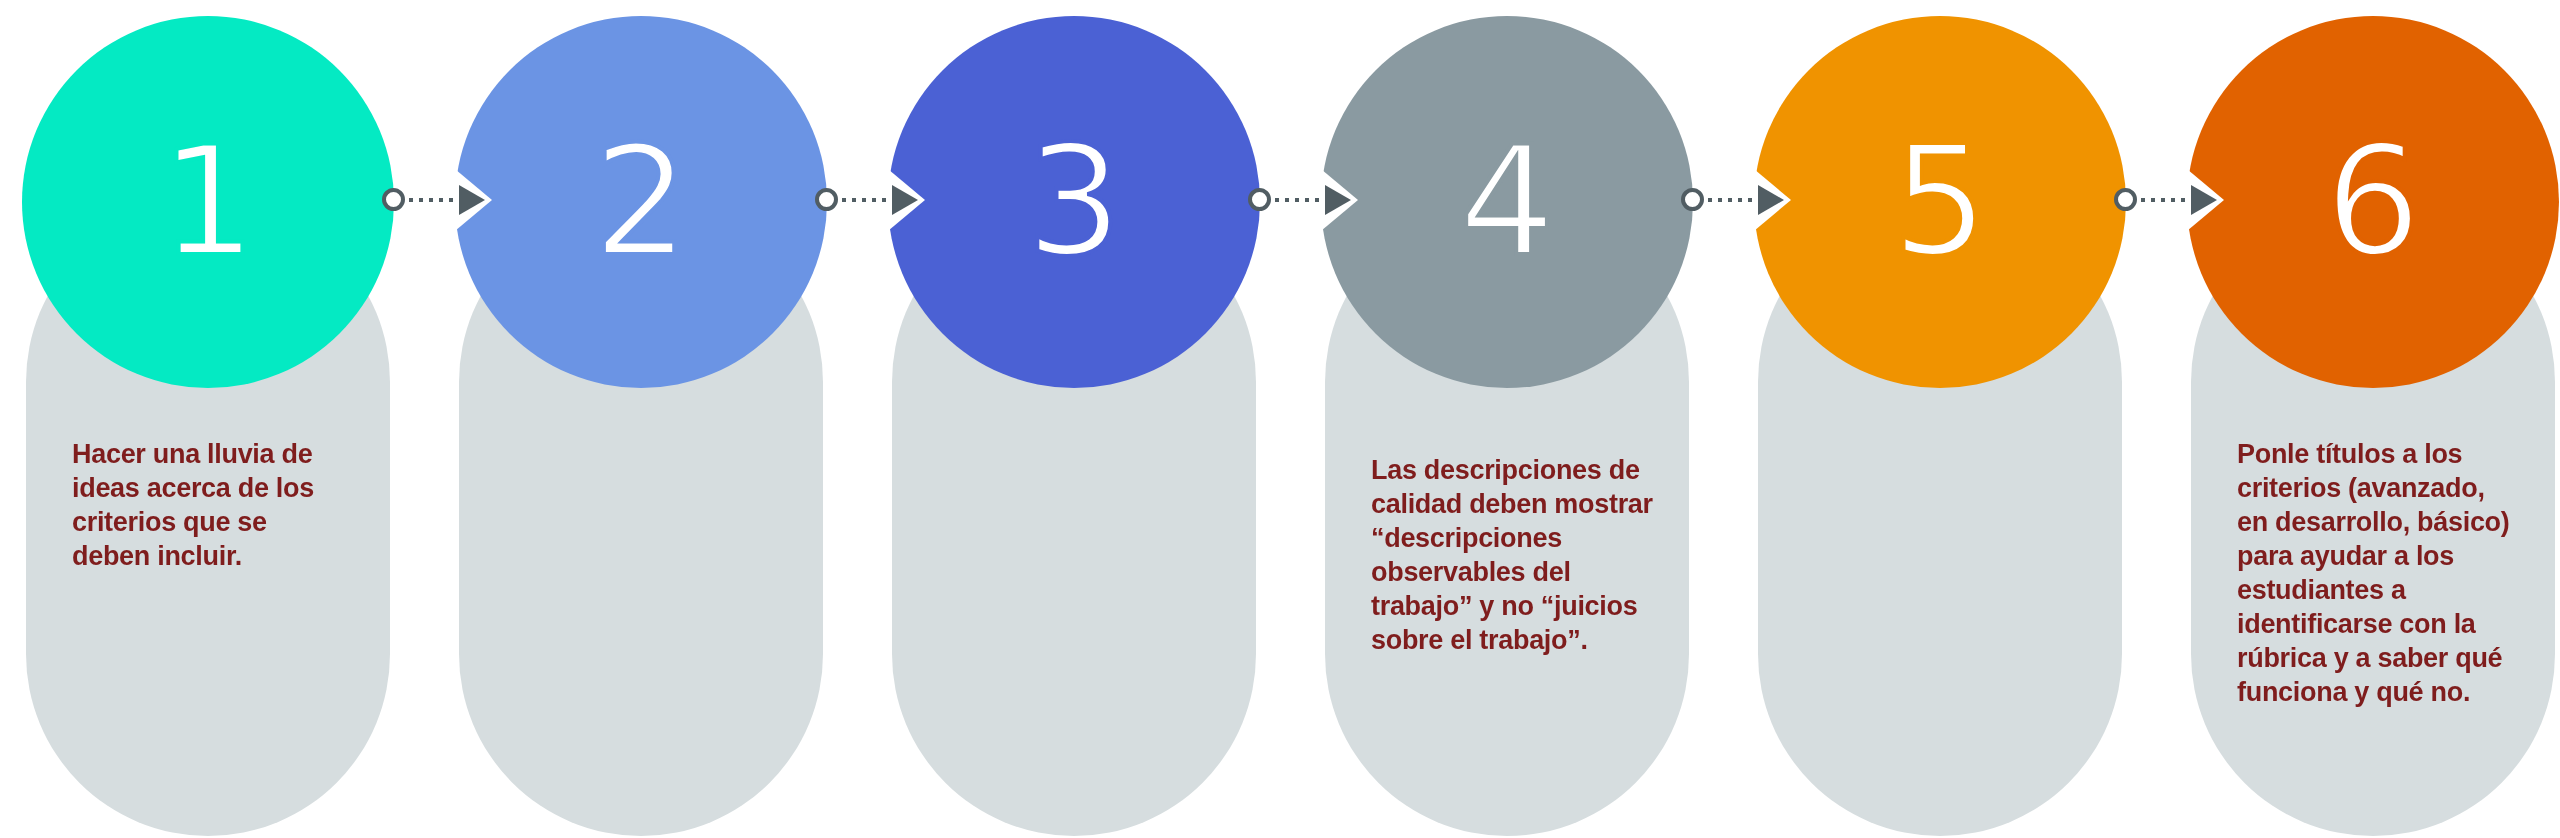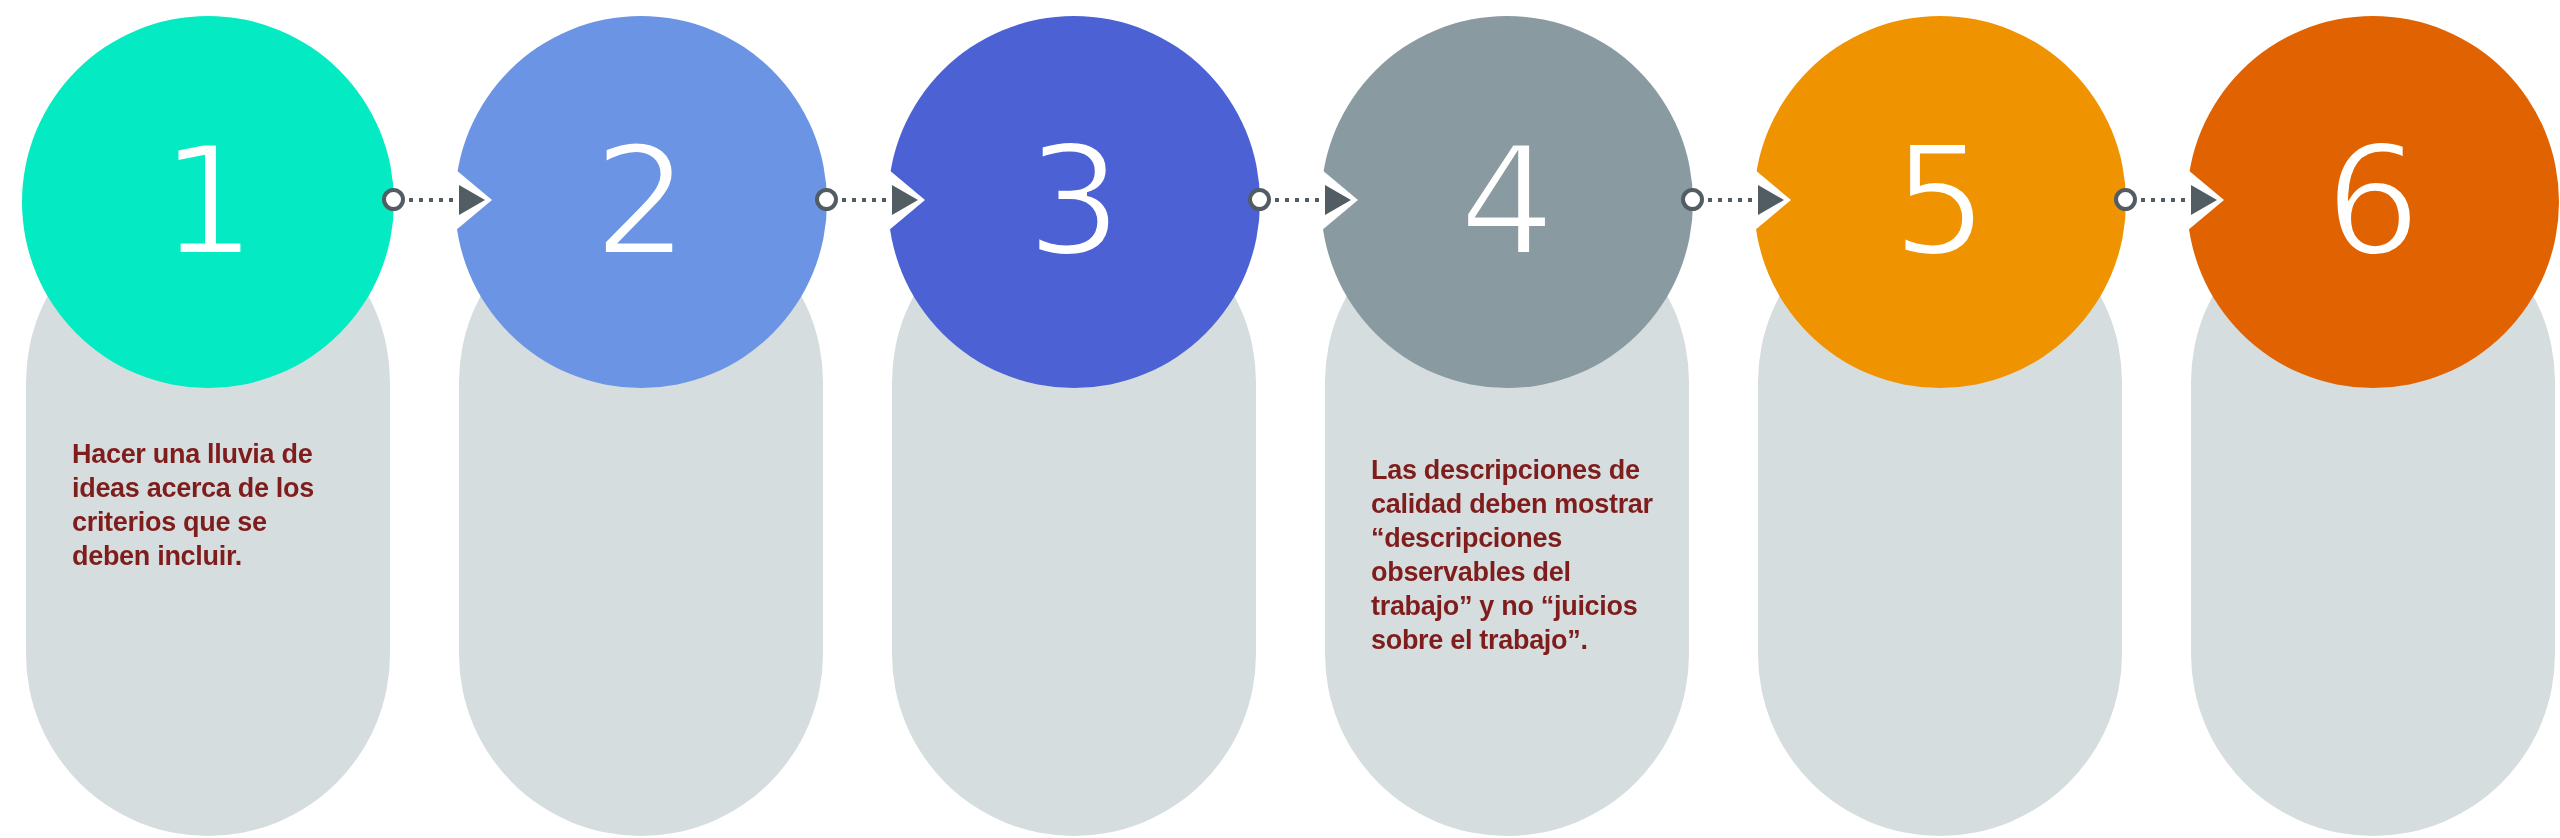--- a/index.html
+++ b/index.html
@@ -142,15 +142,23 @@
     <div class="pill"></div>
     <div class="circle">
       <span class="num">6</span>
     </div>
     <div class="notch"></div>
     <div class="connector">
       <span class="ring"></span>
       <span class="dots"></span>
       <span class="arrow"></span>
     </div>
+    <div class="desc"><span>Ponle títulos a los
+criterios (avanzado,
+en desarrollo, básico)
+para ayudar a los
+estudiantes a
+identificarse con la
+rúbrica y a saber qué
+funciona y qué no.</span></div>
   </div>
 
 </div>
 
 </body></html>

